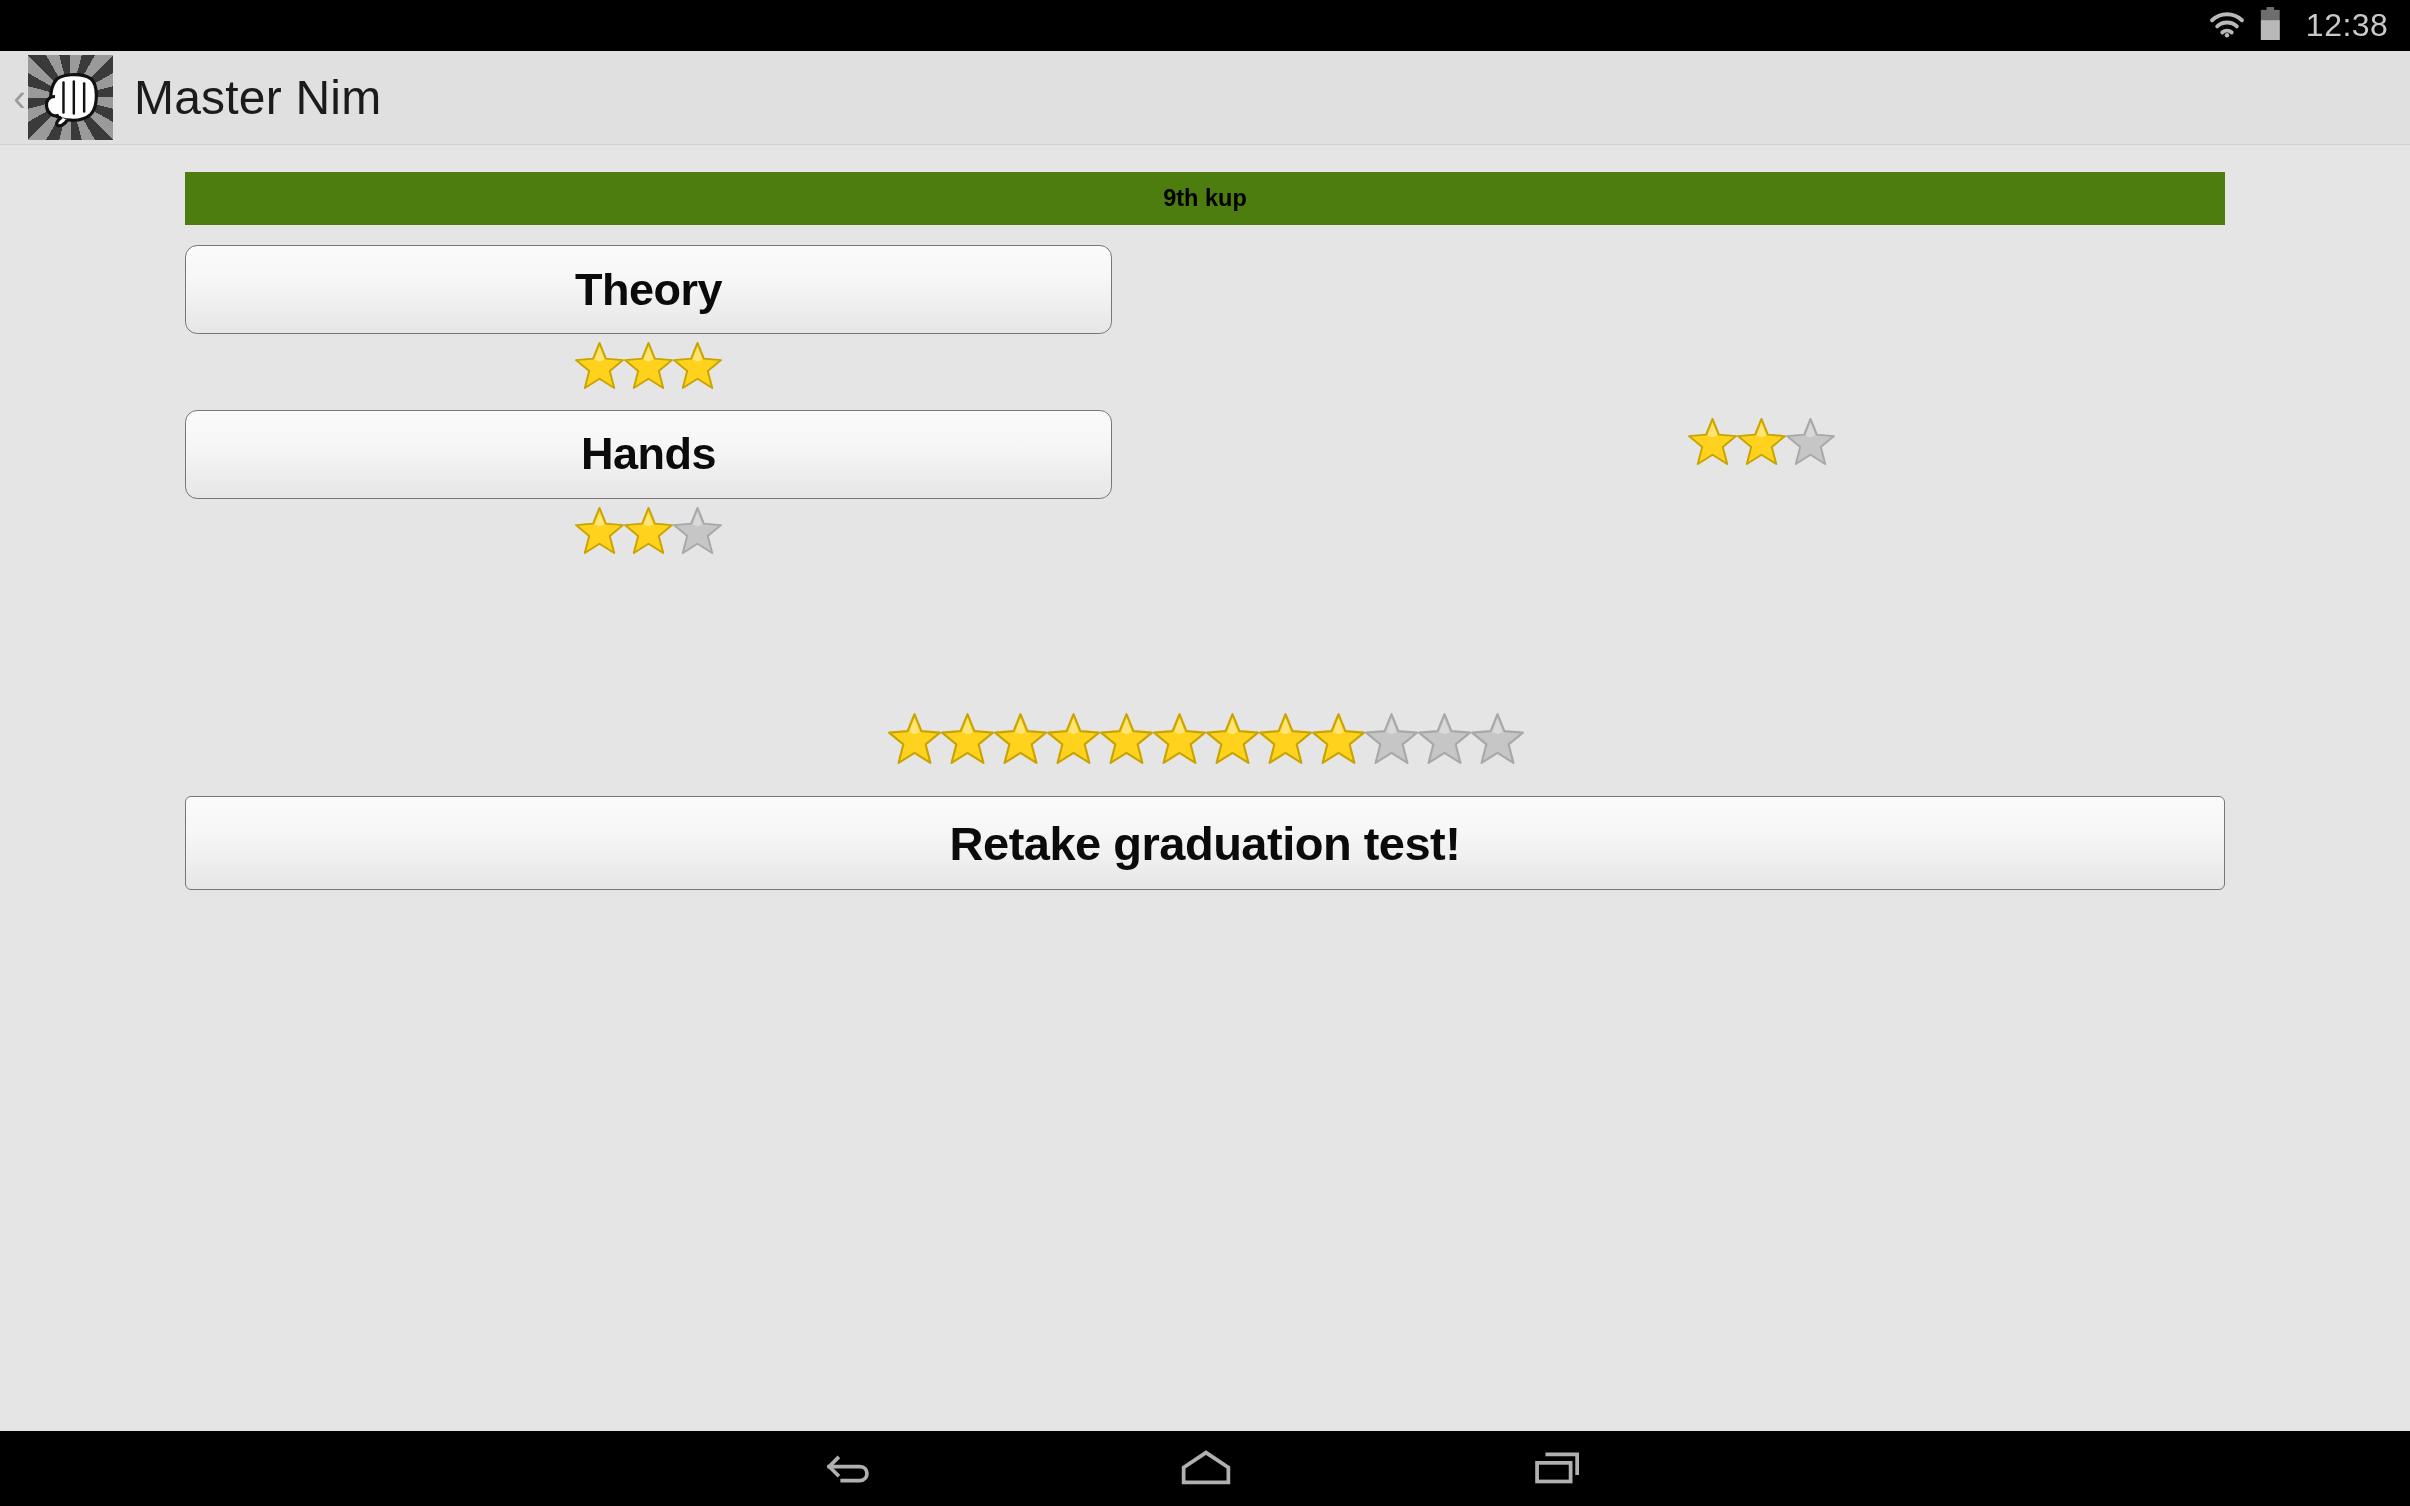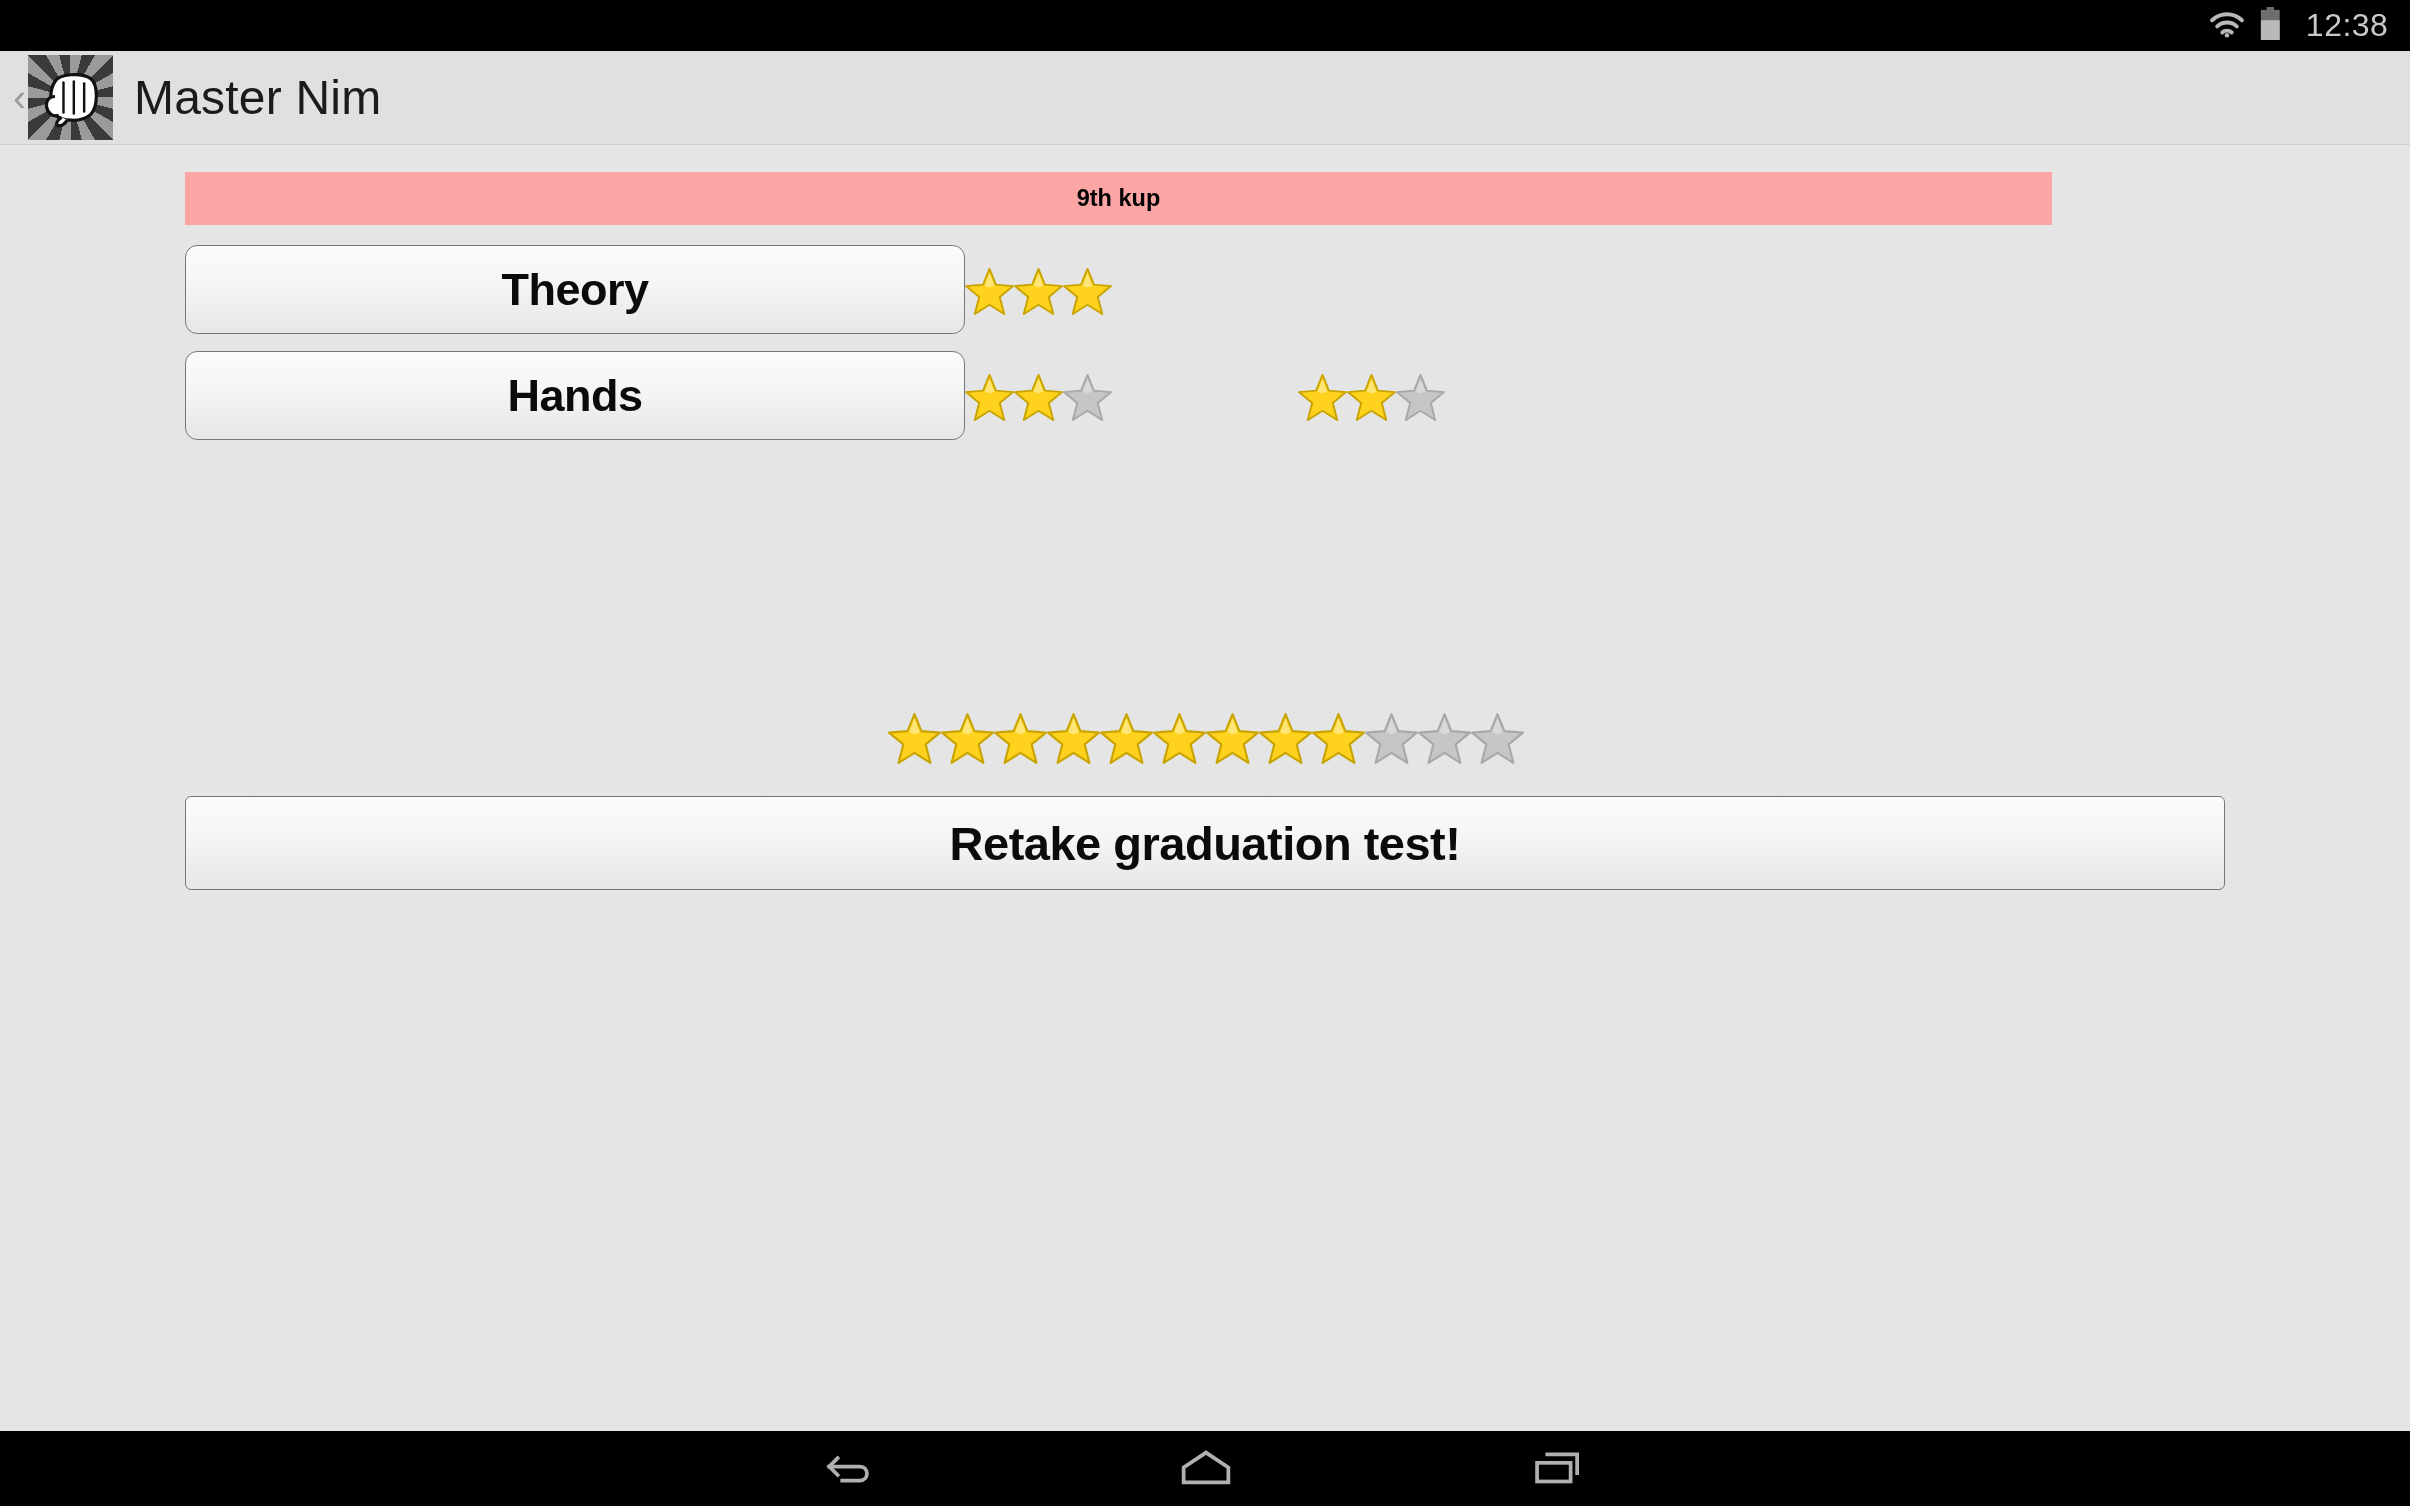--- a/index.html
+++ b/index.html
@@ -103,23 +103,23 @@
     left: 0; top: 146px;
     width: 2411px;
     height: 1285px;
     background: #e5e5e5;
   }
 
   #rank-banner {
     position: absolute;
     left: 185px;
     top: 26px;
-    width: 1867px;
+    width: 2040px;
     height: 53px;
-    background: #fca5a5;
+    background: #4d7c0f;
     display: flex;
     align-items: center;
     justify-content: center;
   }
   #rank-banner-label {
     font-size: 23.5px;
     font-weight: bold;
     color: #000;
     font-family: "Liberation Sans", sans-serif;
   }
@@ -131,20 +131,21 @@
     width: 2040px;
   }
   .skill-row {
     display: flex;
     justify-content: space-between;
     margin-bottom: 17px;
   }
   .skill-cell {
     width: 927px;
     display: flex;
+    flex-direction: column;
     align-items: center;
   }
 
   .btn {
     width: 100%;
     height: 89px;
     box-sizing: border-box;
     border: 1.9px solid #777777;
     border-radius: 12.2px;
     background: linear-gradient(to bottom, #fbfbfb 0%, #f6f6f6 40%, #ededed 75%, #e6e6e6 100%);

